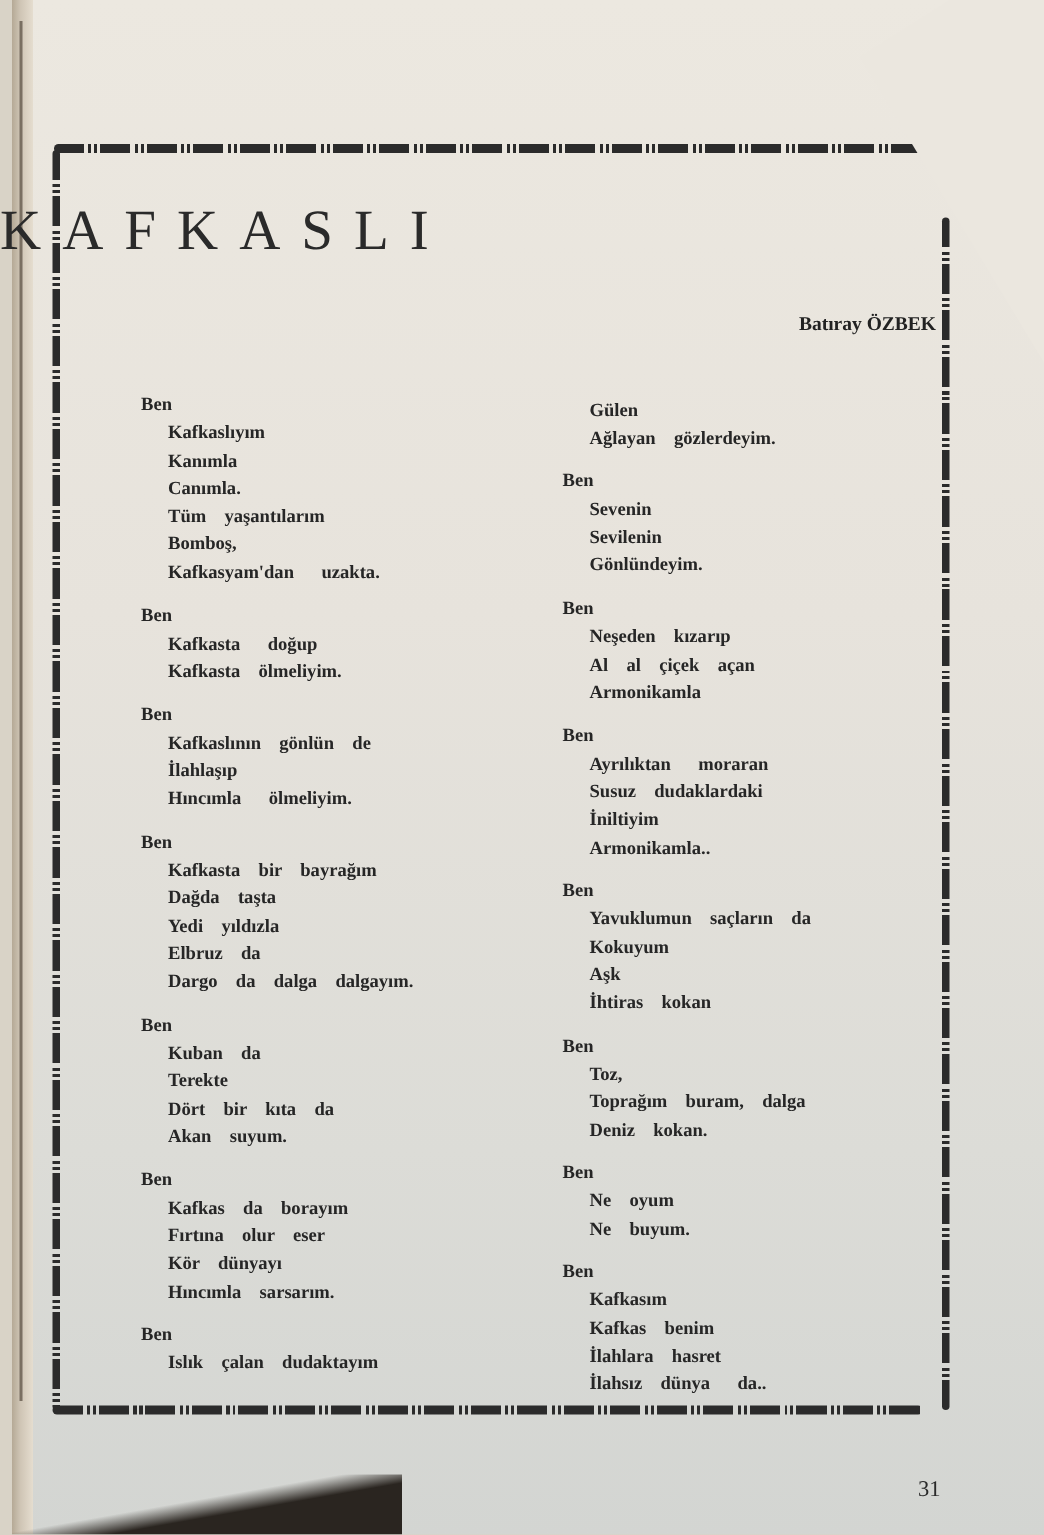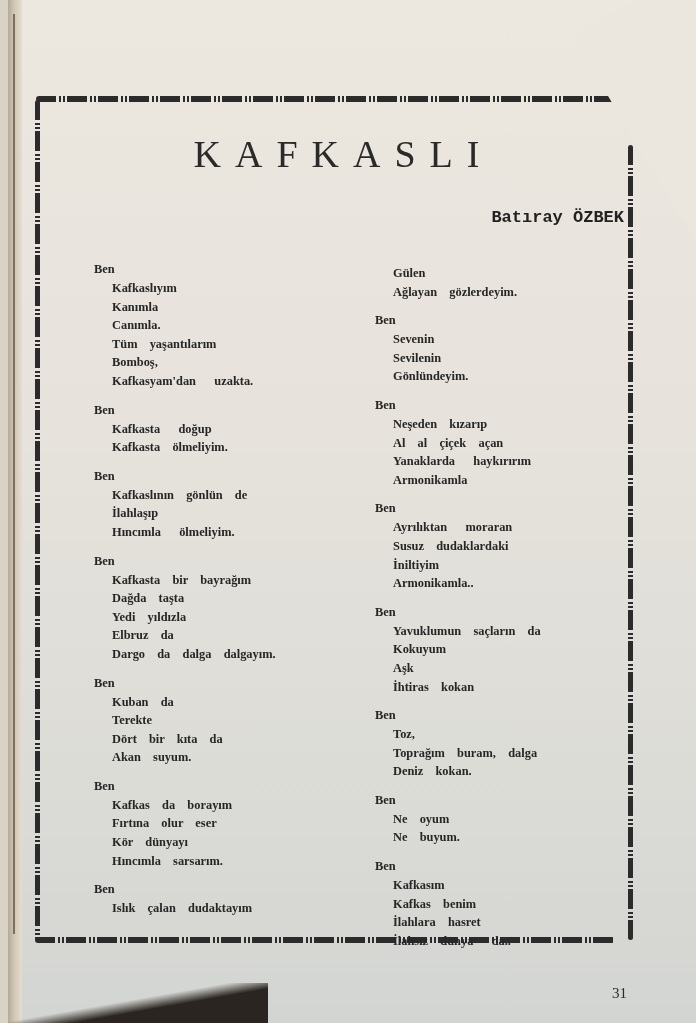--- a/index.html
+++ b/index.html
@@ -34,27 +34,27 @@
       #2b2b2b 0 20px, transparent 20px 23px, #2b2b2b 23px 25px, transparent 25px 27px, #2b2b2b 27px 29px, transparent 29px 31px);
     border-radius: 3px;
   }
   .border-v {
     position: absolute; width: 5px;
     background-image: repeating-linear-gradient(180deg,
       #2b2b2b 0 20px, transparent 20px 23px, #2b2b2b 23px 25px, transparent 25px 27px, #2b2b2b 27px 29px, transparent 29px 31px);
     border-radius: 3px;
   }
   .title {
-    position: absolute; left: 0; width: 687px; top: 132px; text-align: center;
+    position: absolute; left: 0; width: 687px; top: 132px; 
     font-family: "Liberation Serif", serif; font-size: 38px; letter-spacing: 14px;
     color: #2a2a2a; font-weight: normal;
   }
   .author {
     position: absolute; right: 72px; top: 208px;
-    font-family: Liberation Mono, monospace; font-weight: bold; font-size: 17px; color: #222;
+    font-family: Liberation Serif, serif; font-weight: bold; font-size: 13px; color: #222;
   }
   .column { position: absolute; top: 260px; font-family: "Liberation Serif", serif; font-weight: bold; font-size: 12.4px; color: #262626; margin-left: 33px; }
   .col-left { left: 61px; }
   .col-right { left: 342px; top: 264px; }
   .stanza { margin-bottom: 10px; }
   .ben { line-height: 19px; }
   .line { padding-left: 18px; line-height: 18.6px; white-space: pre; word-spacing: 3px; }
   .page-num {
     position: absolute; left: 612px; top: 985px;
     font-family: "Liberation Serif", serif; font-weight: normal; font-size: 15px; color: #2a2a2a;
@@ -137,21 +137,20 @@
     <div class="stanza">
       <div class="ben">Ben</div>
       <div class="line">Sevenin</div>
       <div class="line">Sevilenin</div>
       <div class="line">Gönlündeyim.</div>
     </div>
     <div class="stanza">
       <div class="ben">Ben</div>
       <div class="line">Neşeden  kızarıp</div>
       <div class="line">Al  al  çiçek  açan</div>
-      <div class="line">Yanaklarda   haykırırım</div>
       <div class="line">Armonikamla</div>
     </div>
     <div class="stanza">
       <div class="ben">Ben</div>
       <div class="line">Ayrılıktan   moraran</div>
       <div class="line">Susuz  dudaklardaki</div>
       <div class="line">İniltiyim</div>
       <div class="line">Armonikamla..</div>
     </div>
     <div class="stanza">

